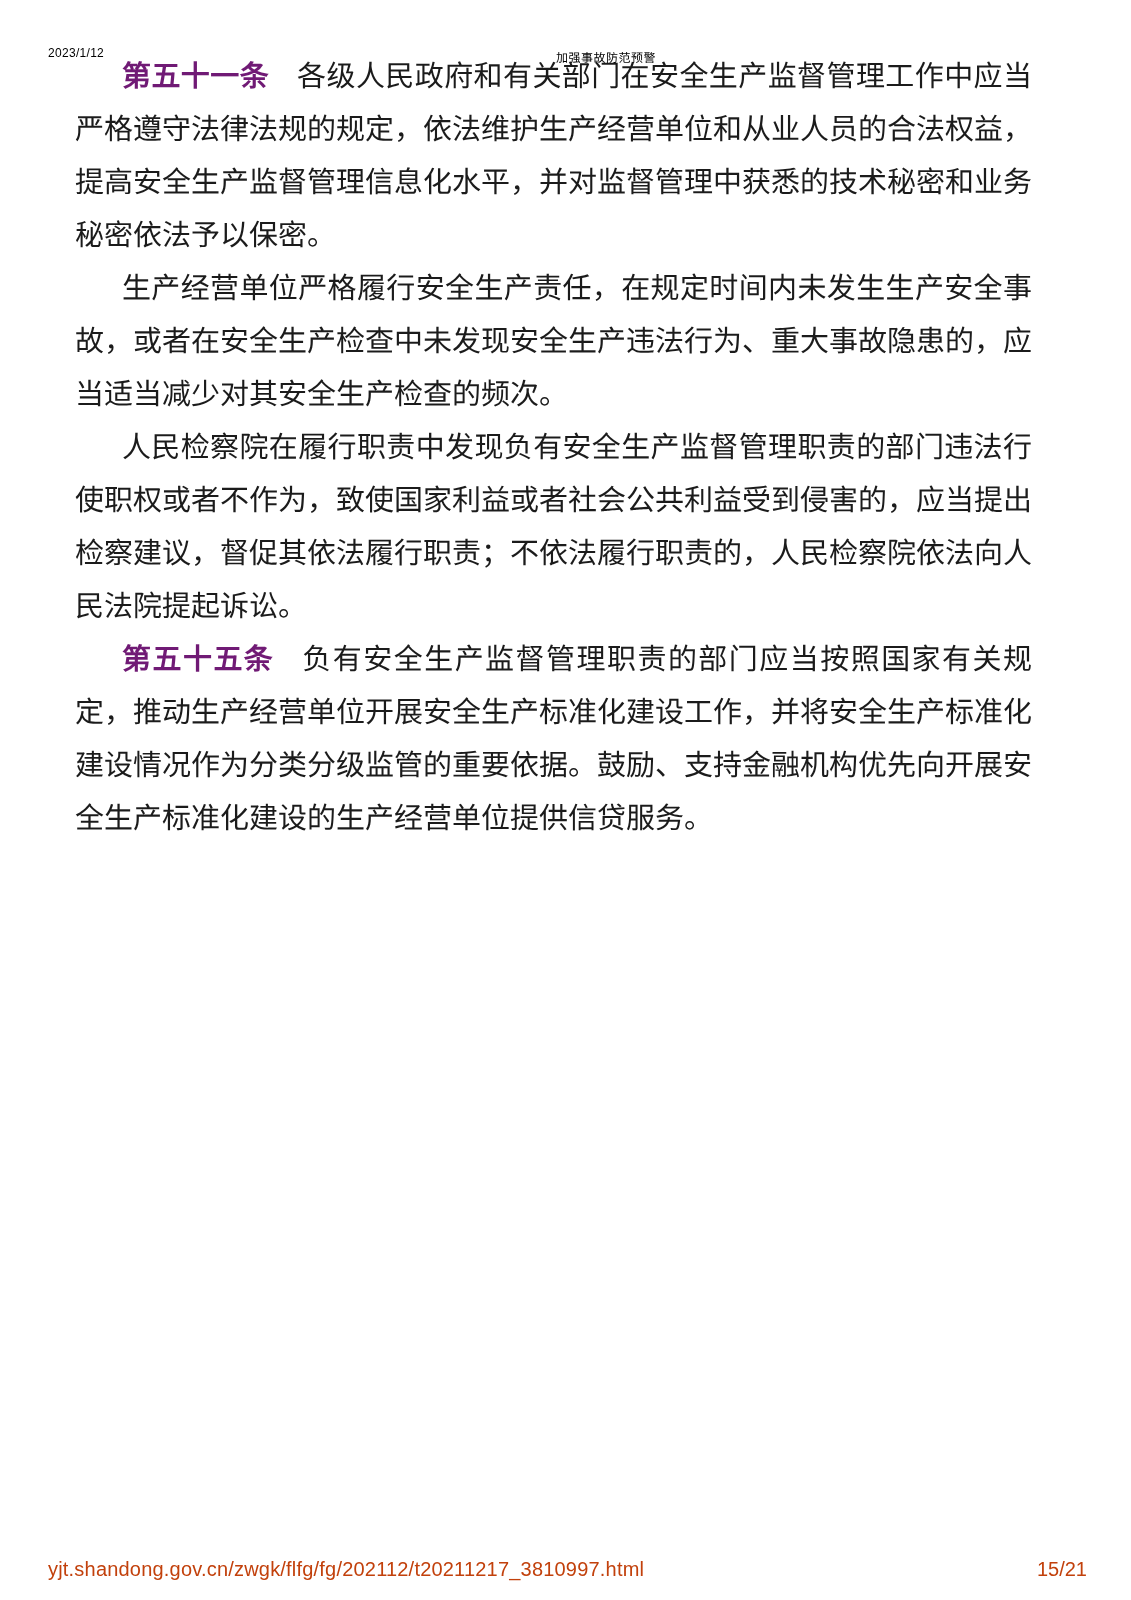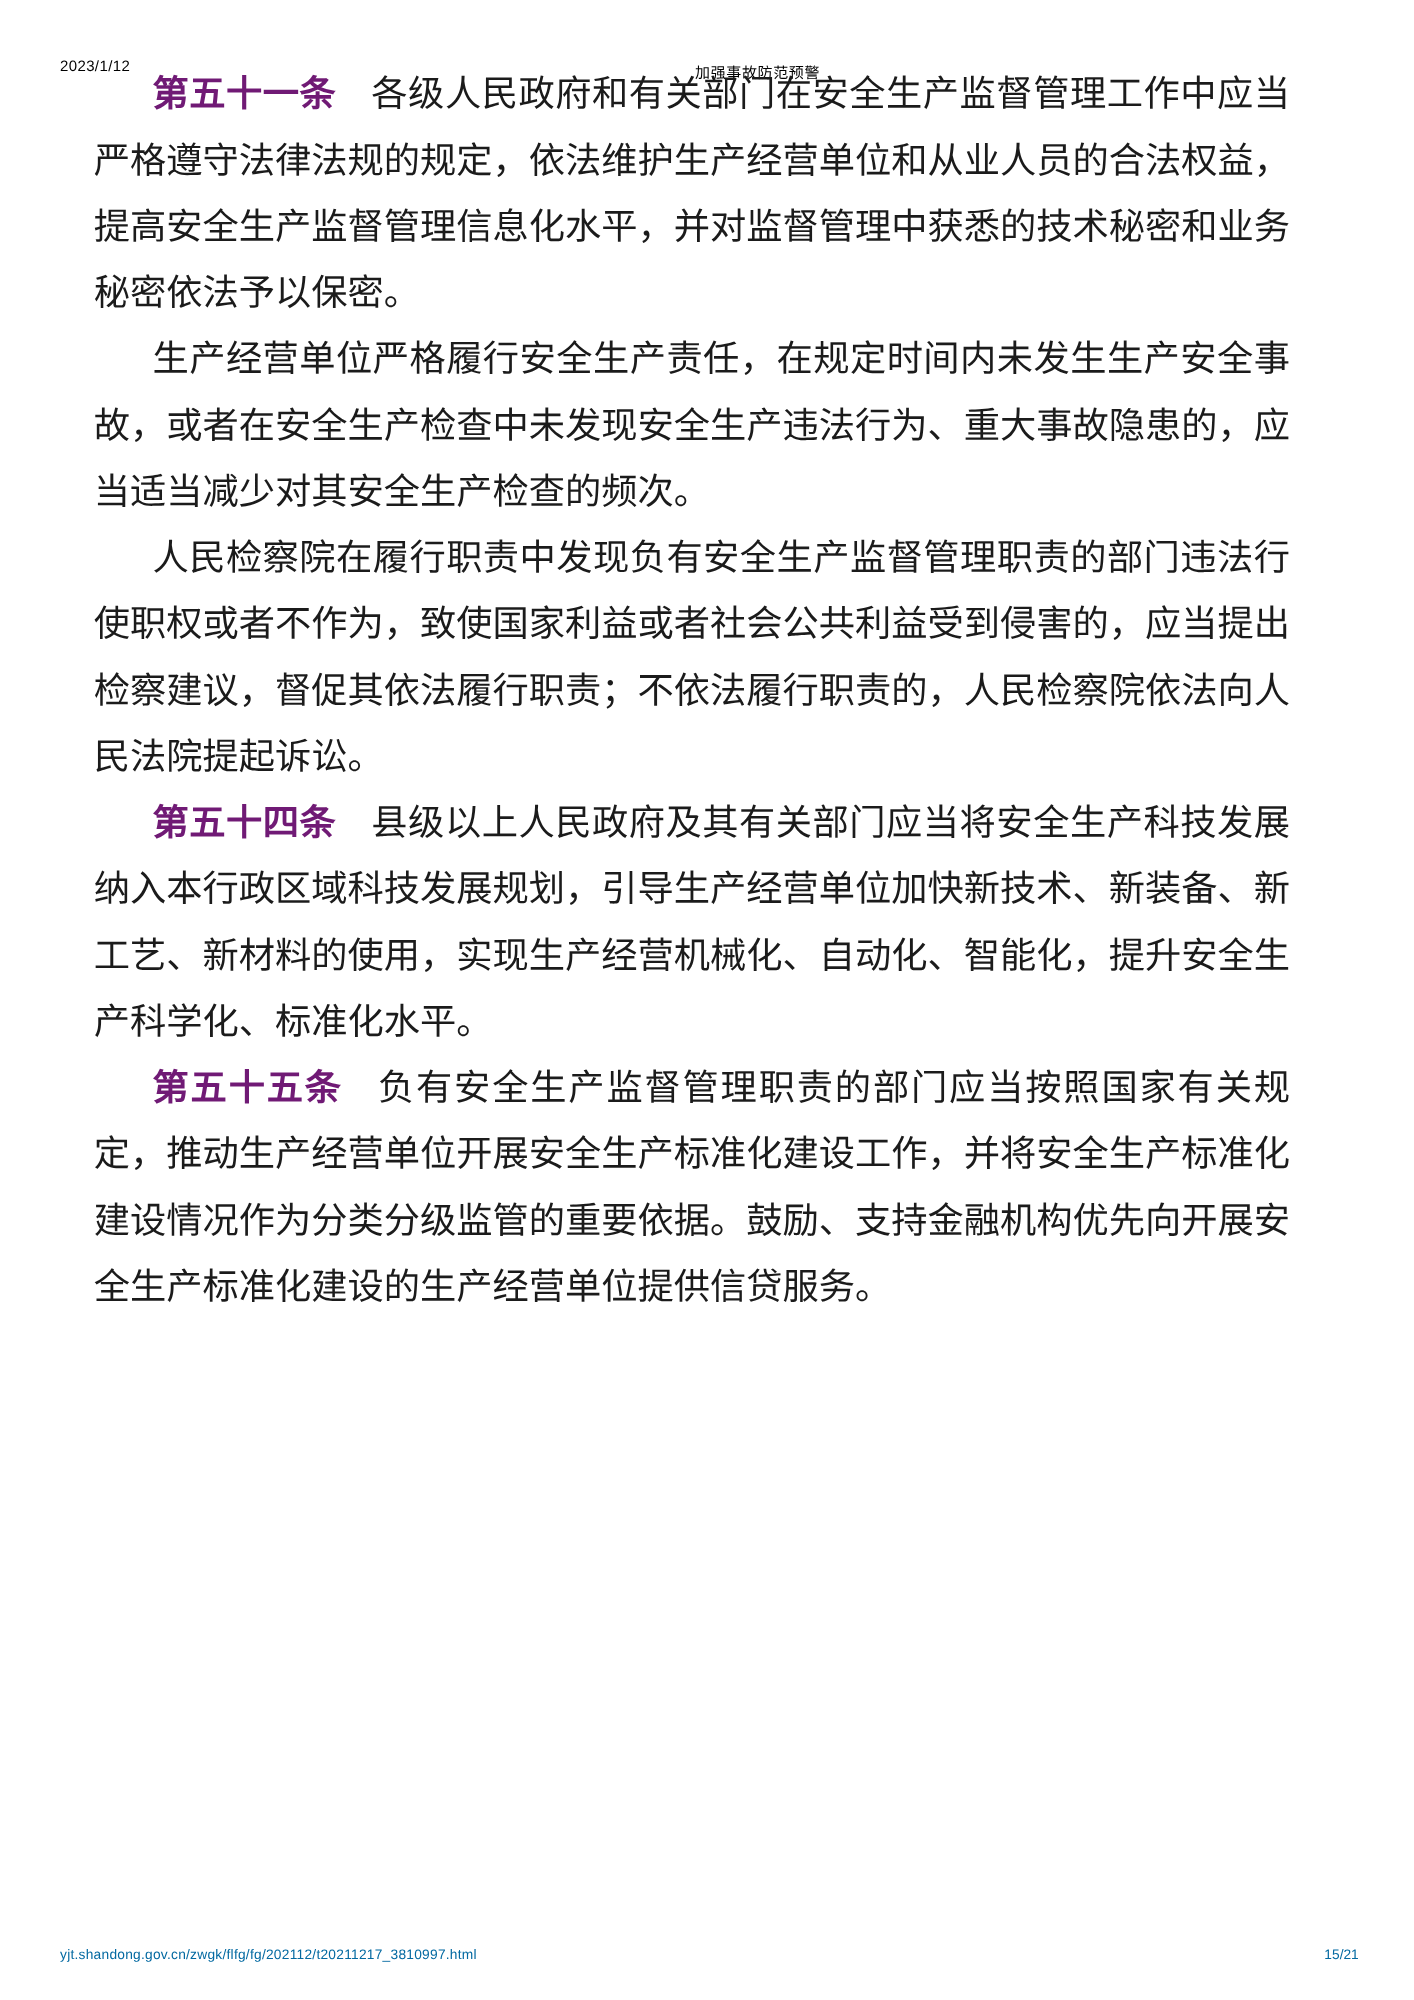--- a/index.html
+++ b/index.html
@@ -60,22 +60,22 @@
     color: #701a75;
     margin-right: 28px;
   }
   .page-footer {
     position: absolute;
     left: 48px;
     right: 44px;
     top: 1558px;
     height: 24px;
     font-family: "Liberation Sans", "DejaVu Sans", sans-serif;
-    font-size: 11px;
-    color: #0369a1;
+    font-size: 20px;
+    color: #c2410c;
   }
   .footer-url {
     position: absolute;
     left: 0;
     top: 0;
     letter-spacing: 0.2px;
   }
   .footer-page {
     position: absolute;
     right: 0;
@@ -94,21 +94,20 @@
 
   <div class="content">
   <p><span class="article-term">第五十一条</span><span>各级人民政府和有关部门在安全生产监督管理工作中应当严格遵守法律法规的规定，依法维护生产经营单位和从业人员的合法权益，提高安全生产监督管理信息化水平，并对监督管理中获悉的技术秘密和业务秘密依法予以保密。</span></p>
 
   <p><span>生产经营单位严格履行安全生产责任，在规定时间内未发生生产安全事故，或者在安全生产检查中未发现安全生产违法行为、重大事故隐患的，应当适当减少对其安全生产检查的频次。</span></p>
 
 
   <p><span>人民检察院在履行职责中发现负有安全生产监督管理职责的部门违法行使职权或者不作为，致使国家利益或者社会公共利益受到侵害的，应当提出检察建议，督促其依法履行职责；不依法履行职责的，人民检察院依法向人民法院提起诉讼。</span></p>
 
 
-  <p><span class="article-term">第五十四条</span><span>县级以上人民政府及其有关部门应当将安全生产科技发展纳入本行政区域科技发展规划，引导生产经营单位加快新技术、新装备、新工艺、新材料的使用，实现生产经营机械化、自动化、智能化，提升安全生产科学化、标准化水平。</span></p>
 
   <p><span class="article-term">第五十五条</span><span>负有安全生产监督管理职责的部门应当按照国家有关规定，推动生产经营单位开展安全生产标准化建设工作，并将安全生产标准化建设情况作为分类分级监管的重要依据。鼓励、支持金融机构优先向开展安全生产标准化建设的生产经营单位提供信贷服务。</span></p>
 
 </div>
 
   <div class="page-footer">
     <span class="footer-url">yjt.shandong.gov.cn/zwgk/flfg/fg/202112/t20211217_3810997.html</span>
     <span class="footer-page">15/21</span>
   </div>
 

